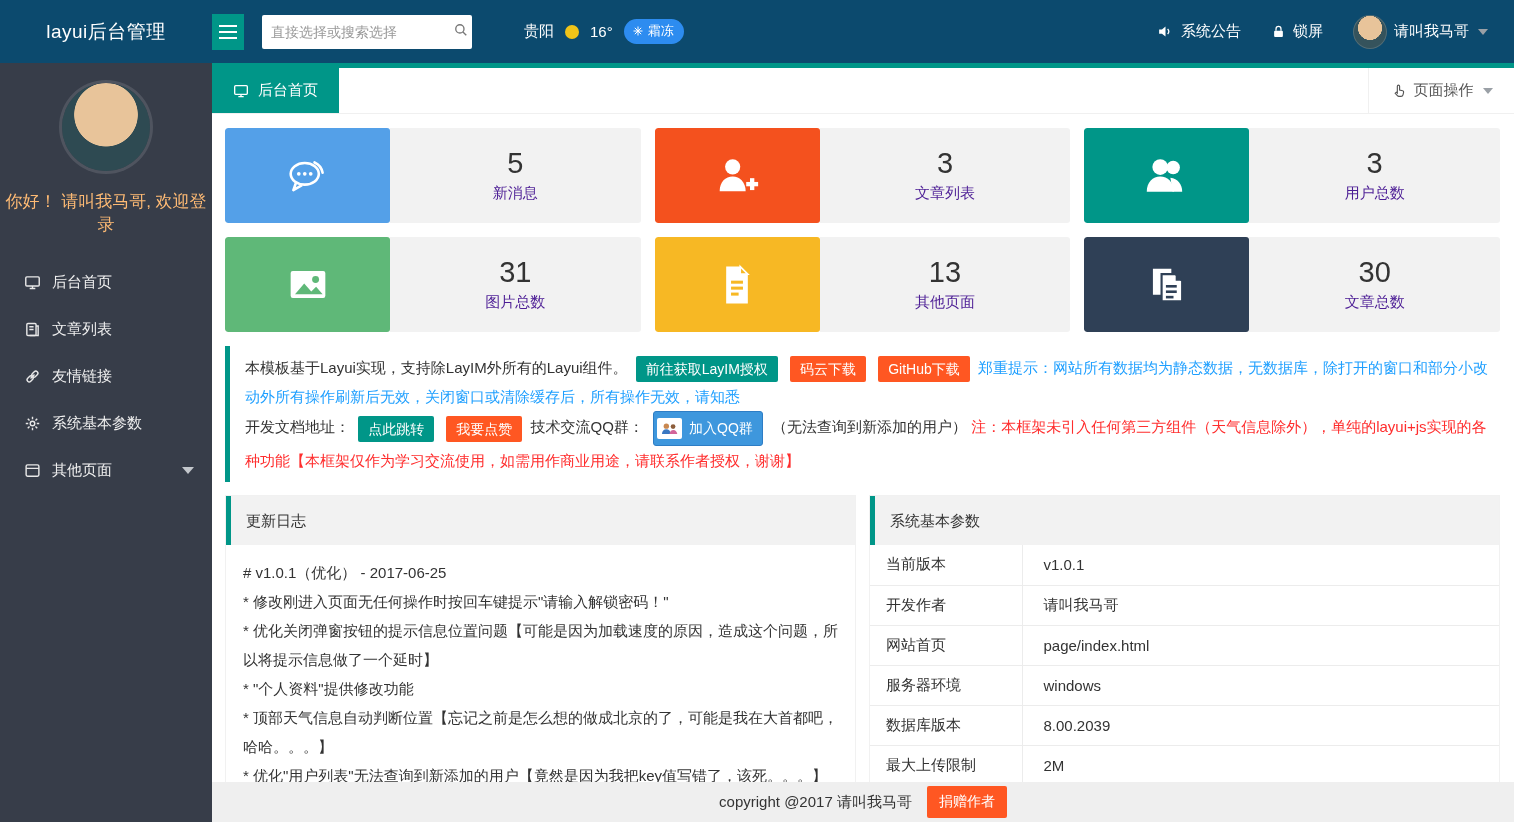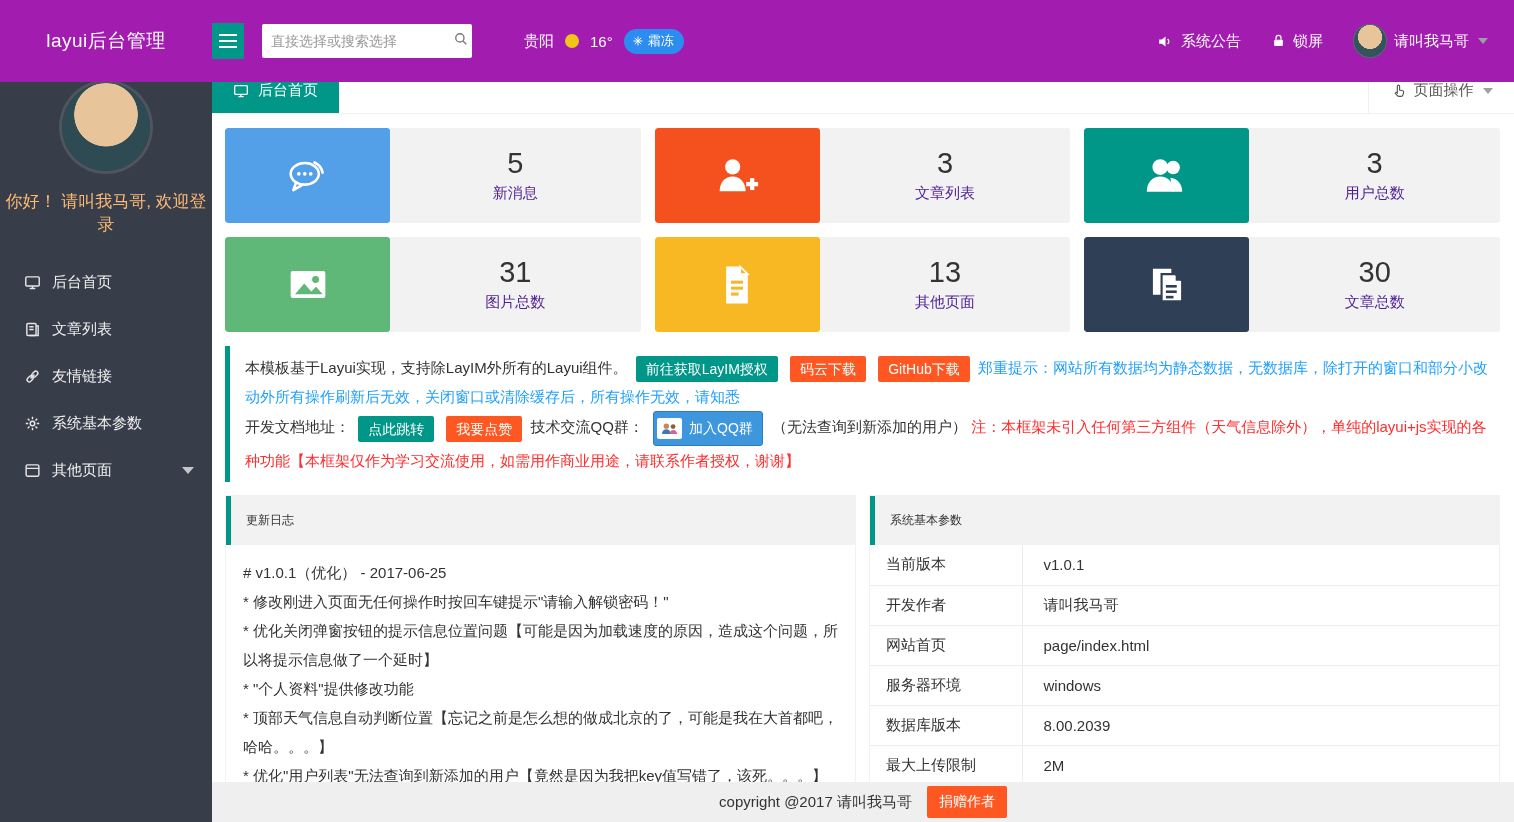--- a/index.html
+++ b/index.html
@@ -1,19 +1,19 @@
 <!DOCTYPE html>
 <html><head>
 <meta charset="utf-8">
 <style>
   * { margin:0; padding:0; box-sizing:border-box; }
   html,body { width:1514px; height:822px; overflow:hidden; font-family:"Liberation Sans","DejaVu Sans",sans-serif; background:#fff; position:relative; }
 
   
-  .header { position:absolute; top:0; left:0; right:0; height:82px; background:#a21caf; display:flex; align-items:center; color:#fff; z-index:20; }
+  .header { position:absolute; top:0; left:0; right:0; height:63px; background:#0c4a6e; display:flex; align-items:center; color:#fff; z-index:20; }
   .logo { width:212px; text-align:center; font-size:19px; letter-spacing:.5px; }
   .burger { width:32px; height:36px; background:#009688; display:flex; flex-direction:column; justify-content:center; align-items:center; gap:4px; cursor:pointer; }
   .burger i { display:block; width:18px; height:2px; background:#fff; }
   .search-box { margin-left:18px; width:210px; height:34px; background:#fff; border-radius:2px; display:flex; align-items:center; padding:0 9px; }
   .search-box input { flex:1; border:none; outline:none; font-size:14px; color:#333; background:transparent; font-family:inherit; }
   .search-box input::placeholder { color:#999; }
   .weather { margin-left:52px; display:flex; align-items:center; gap:11px; font-size:15px; }
   .sun-dot { width:14px; height:14px; border-radius:50%; background:#f0c419; }
   .weather-badge { background:#2d8cf0; color:#fff; border-radius:20px; padding:3px 10px 4px 8px; font-size:13px; display:flex; align-items:center; gap:4px; cursor:pointer; }
   .header-right { margin-left:auto; display:flex; align-items:center; gap:30px; padding-right:26px; font-size:15px; }
@@ -49,21 +49,21 @@
   .nbtn { display:inline-block; height:26px; line-height:26px; padding:0 10px; border-radius:2px; color:#fff; font-size:14px; margin:0 4px; vertical-align:middle; cursor:pointer; }
   .nbtn-teal { background:#009688; }
   .nbtn-orange { background:#ff5722; }
   .qq-btn { display:inline-flex; align-items:center; gap:7px; background:#3e97dd; border:1px solid #2d7dc5; border-radius:3px; padding:2px 9px 2px 3px; color:#fff; font-size:14px; margin:0 5px; vertical-align:middle; cursor:pointer; }
   .qq-img { width:25px; height:21px; background:#fff; border-radius:2px; display:flex; align-items:center; justify-content:center; }
   .text-blue { color:#1e9fff; }
   .text-red { color:#ff2d2d; }
 
   .panels { display:flex; gap:13px; margin-top:13px; align-items:flex-start; }
   .panel { flex:1; border:1px solid #f1f1f1; }
-  .panel-header { background:#f2f2f2; border-left:5px solid #009688; height:49px; line-height:49px; padding-left:15px; font-size:12px; color:#333; }
+  .panel-header { background:#f2f2f2; border-left:5px solid #009688; height:49px; line-height:49px; padding-left:15px; font-size:15px; color:#333; }
   .log-body { padding:13px 17px 20px; font-size:15px; color:#333; line-height:29px; min-height:250px; }
   .log-body p { margin:0; }
 
   .param-table { width:100%; border-collapse:collapse; font-size:15px; color:#333; }
   .param-table td { height:40px; border-bottom:1px solid #ececec; padding-left:16px; }
   .param-table td.val { border-left:1px solid #ececec; padding-left:21px; }
   .param-table td.lab { width:152px; }
 
   
   .footer { position:absolute; left:212px; right:0; bottom:0; height:40px; background:#efefef; display:flex; align-items:center; justify-content:center; gap:15px; font-size:15px; color:#333; z-index:10; }

